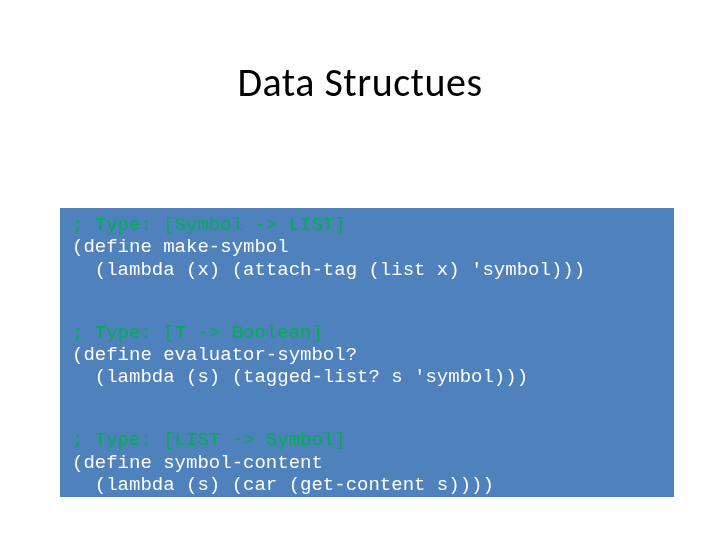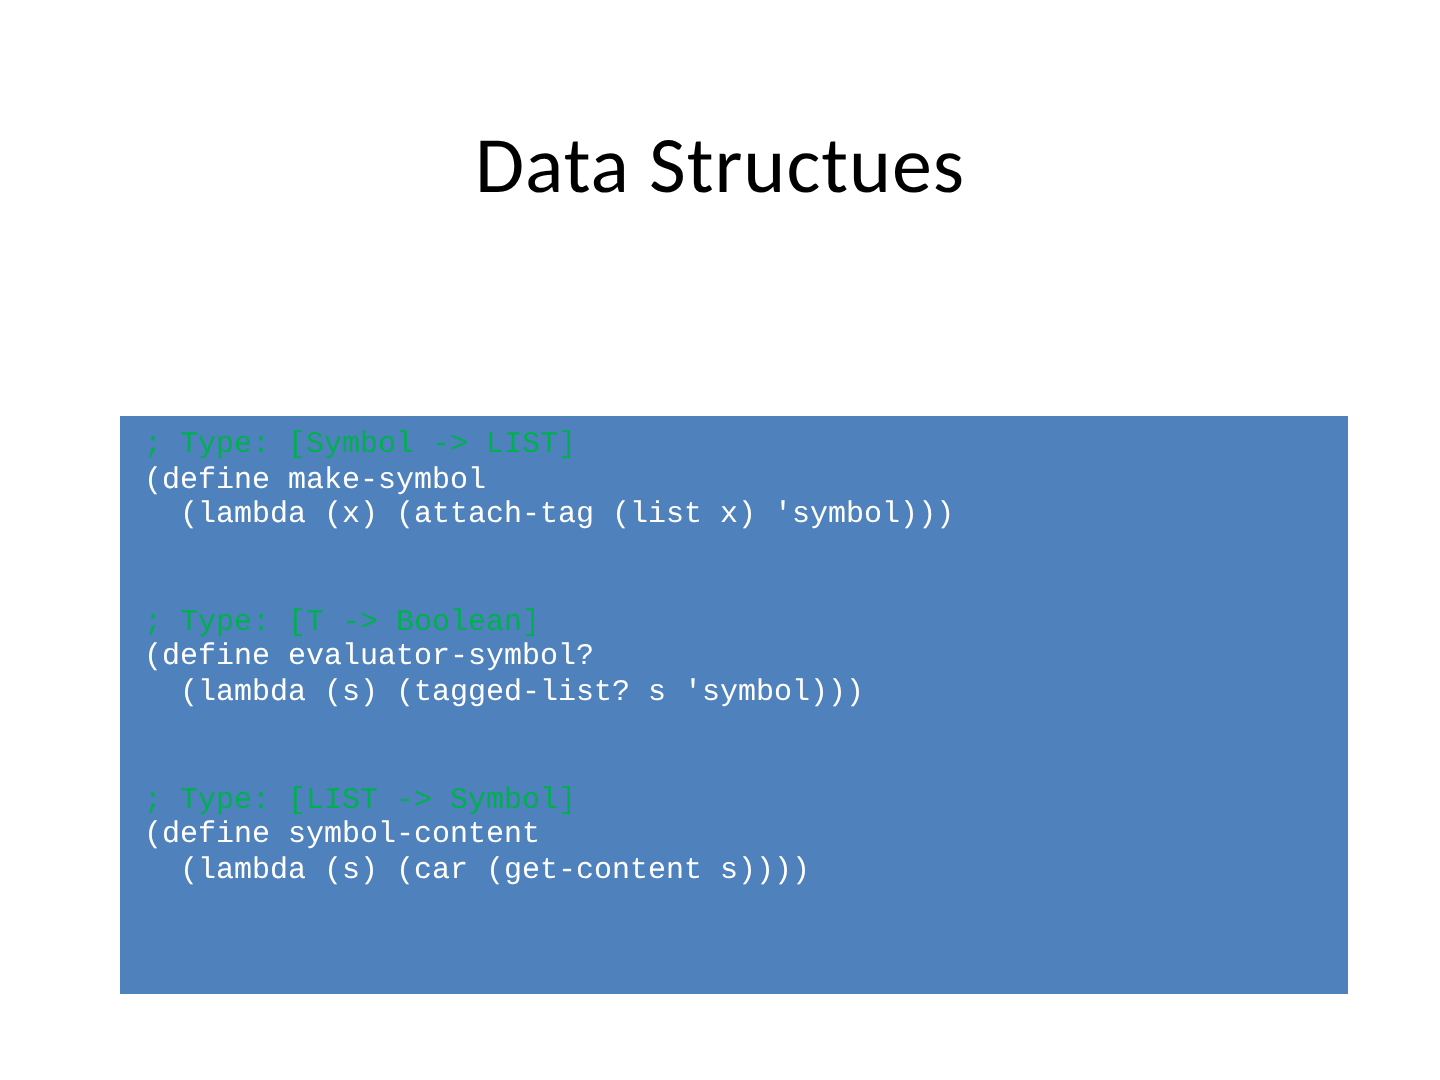--- a/index.html
+++ b/index.html
@@ -24,21 +24,21 @@
   }
   .code-block {
     position: absolute;
     left: 60px;
     top: 172px;
     width: 614px;
     height: 289px;
     background: #4f81bd;
     padding: 6px 12px 10px 12px;
     font-family: "Courier New", Courier, monospace;
-    font-size: 15px;
+    font-size: 19px;
     line-height: 1.18;
     color: #ffffff;
   }
   .code-block pre {
     font-family: inherit;
     white-space: pre;
   }
   .comment { color: #00b050; }
   .code-block .gap {
     display: block;

